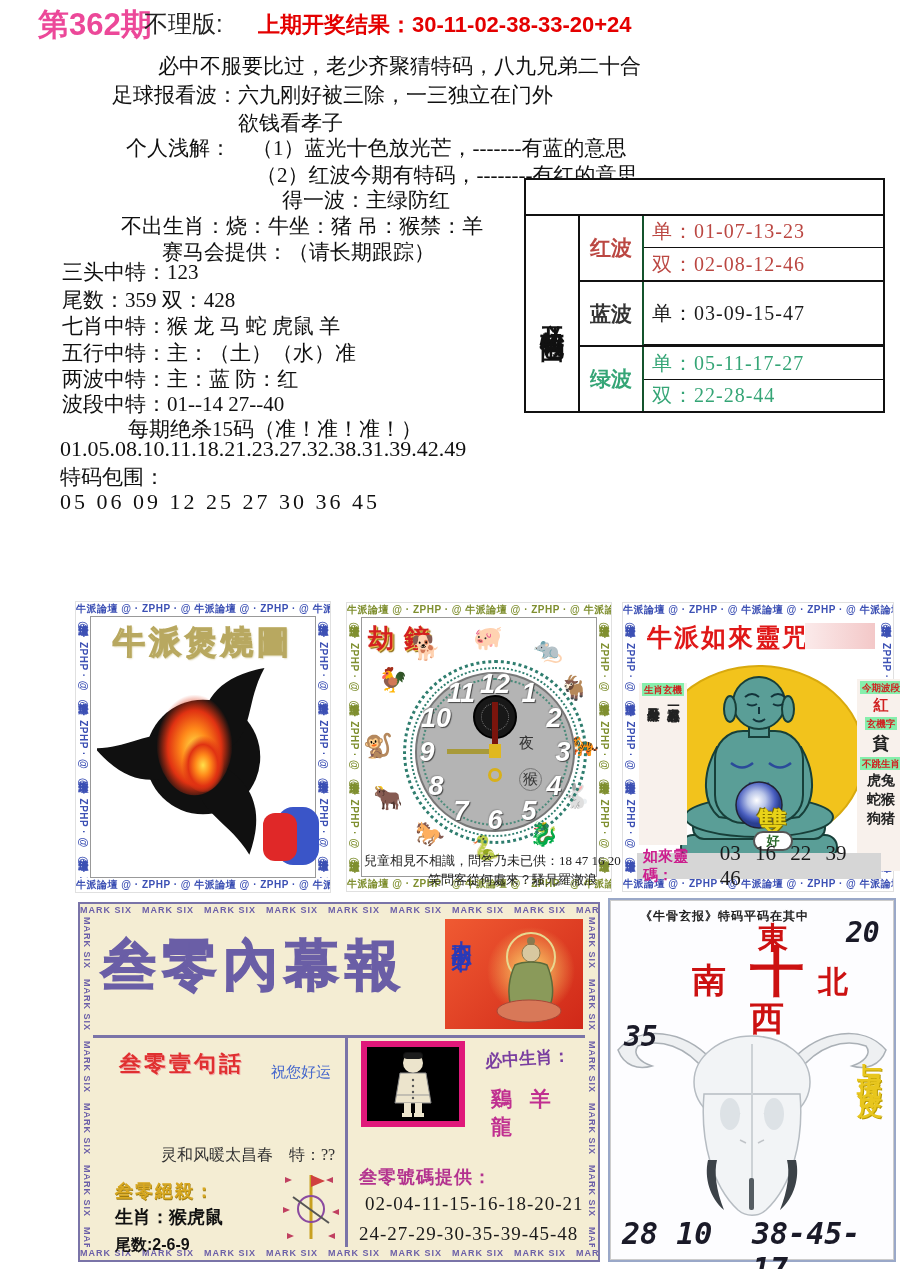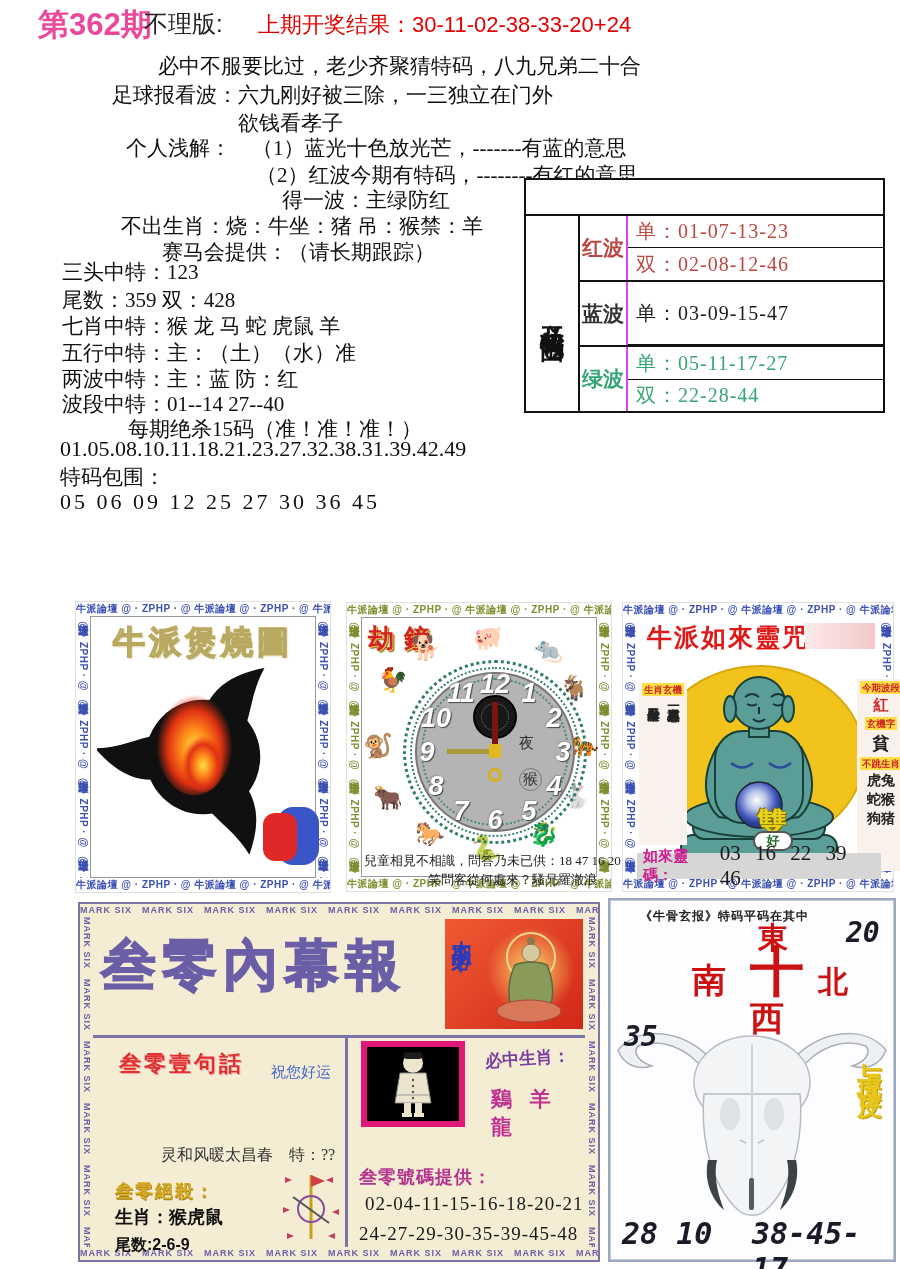--- a/index.html
+++ b/index.html
@@ -5,33 +5,33 @@
   * { margin:0; padding:0; box-sizing:border-box; }
   html,body { background:#ffffff; }
   body { font-family:"Liberation Sans", sans-serif; color:#111; }
   .page { position:relative; width:900px; height:1269px; background:#fff; overflow:hidden; }
   .abs { position:absolute; }
   .serif { font-family:"Liberation Serif","DejaVu Serif",serif; }
 
   
   .issue { font-size:31px; font-weight:bold; color:#ec4899; }
   .edition { font-size:24px; color:#222; }
-  .lastres { font-size:22px; font-weight:normal; color:#e40000; }
+  .lastres { font-size:22px; font-weight:bold; color:#e40000; }
 
   .pline { font-size:21px; color:#101010; white-space:nowrap; }
 
   
   .wave-table { position:absolute; left:524px; top:178px; width:361px; height:235px; border:2px solid #111; display:flex; flex-direction:column; background:#fff; }
   .wt-toprow { height:36px; border-bottom:2px solid #111; }
   .wt-body { flex:1; display:flex; }
   .wt-side { width:54px; border-right:2px solid #111; display:flex; align-items:center; justify-content:center; writing-mode:vertical-rl; text-orientation:upright; font-size:24px; font-weight:bold; letter-spacing:3px; font-family:"Liberation Serif",serif; color:#111; }
   .wt-groups { flex:1; display:flex; flex-direction:column; }
   .wt-group { flex:1; display:flex; border-bottom:2px solid #111; }
   .wt-group:last-child { border-bottom:none; }
-  .wt-wave { width:48px; border-right:2px solid #d946ef; display:flex; align-items:center; justify-content:center; font-size:21px; font-weight:bold; font-family:Liberation Mono, monospace; }
+  .wt-wave { width:64px; border-right:2px solid #14532d; display:flex; align-items:center; justify-content:center; font-size:21px; font-weight:bold; font-family:Liberation Mono, monospace; }
   .wt-vals { flex:1; display:flex; flex-direction:column; }
   .wt-row { flex:1; display:flex; align-items:center; padding-left:8px; font-size:20px; font-family:"Liberation Serif",serif; letter-spacing:1px; }
   .wt-row:first-child { border-bottom:1.5px solid #111; }
   .g-red .wt-wave, .g-red .wt-row { color:#bb4742; }
   .g-blue .wt-wave { color:#333; } .g-blue .wt-row { color:#1c1c1c; }
   .g-green .wt-wave, .g-green .wt-row { color:#35a576; }
 
   
   .panel { position:absolute; background:#fff; border:1px solid #e0e0e0; }
   .bstrip { position:absolute; overflow:hidden; white-space:nowrap; font-weight:bold; font-size:10px; line-height:14px; letter-spacing:0.5px; }
@@ -48,21 +48,21 @@
 
   .clock-title { font-size:26px; font-weight:bold; color:#d42020; letter-spacing:10px; text-shadow:1px 1px 0 #e8c050, 2px 2px 1px #8a6a10; }
   .ring { position:absolute; border-radius:50%; }
   .cnum { position:absolute; transform:translate(-50%,-50%); font-size:27px; font-weight:bold; color:#fff; text-shadow:1px 1px 1px #444, -1px -1px 1px #999; font-style:italic; }
   .zod { position:absolute; transform:translate(-50%,-50%); font-size:24px; }
   .clk-line { font-size:13px; color:#222; white-space:nowrap; font-family:"Liberation Serif",serif; }
 
   .bud-title { font-size:25px; font-weight:bold; color:#e01818; letter-spacing:2px; }
   .pinkpatch { background:linear-gradient(90deg,#fbeaea,#f3c8c8); }
   .sidebox { background:#f8f1ec; display:flex; flex-direction:column; align-items:center; }
-  .sb-head { font-size:9.5px; font-weight:bold; color:#d02020; background:#fde047; padding:1px 2px; text-align:center; line-height:11px; }
+  .sb-head { font-size:9.5px; font-weight:bold; color:#d02020; background:#86efac; padding:1px 2px; text-align:center; line-height:11px; }
   .vtext { writing-mode:vertical-lr; text-orientation:upright; font-family:"Liberation Serif",serif; }
   .codebar { background:#d6d6d6; display:flex; align-items:center; padding-left:6px; }
 
   
   .insider { position:absolute; left:78px; top:902px; width:522px; height:360px; border:2px solid #7a74a8; background:#f4edd3; }
   .mstrip { position:absolute; overflow:hidden; white-space:nowrap; color:#6b5fa8; font-weight:bold; font-size:9px; letter-spacing:1px; line-height:13px; }
   .mstrip.h { left:0; right:0; height:13px; }
   .mstrip.v { top:13px; bottom:13px; width:13px; writing-mode:vertical-rl; }
   .icontent { position:absolute; left:13px; top:13px; right:13px; bottom:13px; }
   .ititle { font-size:55px; font-weight:900; color:#6a5ea6; letter-spacing:6px; -webkit-text-stroke:1.5px #6a5ea6; }

